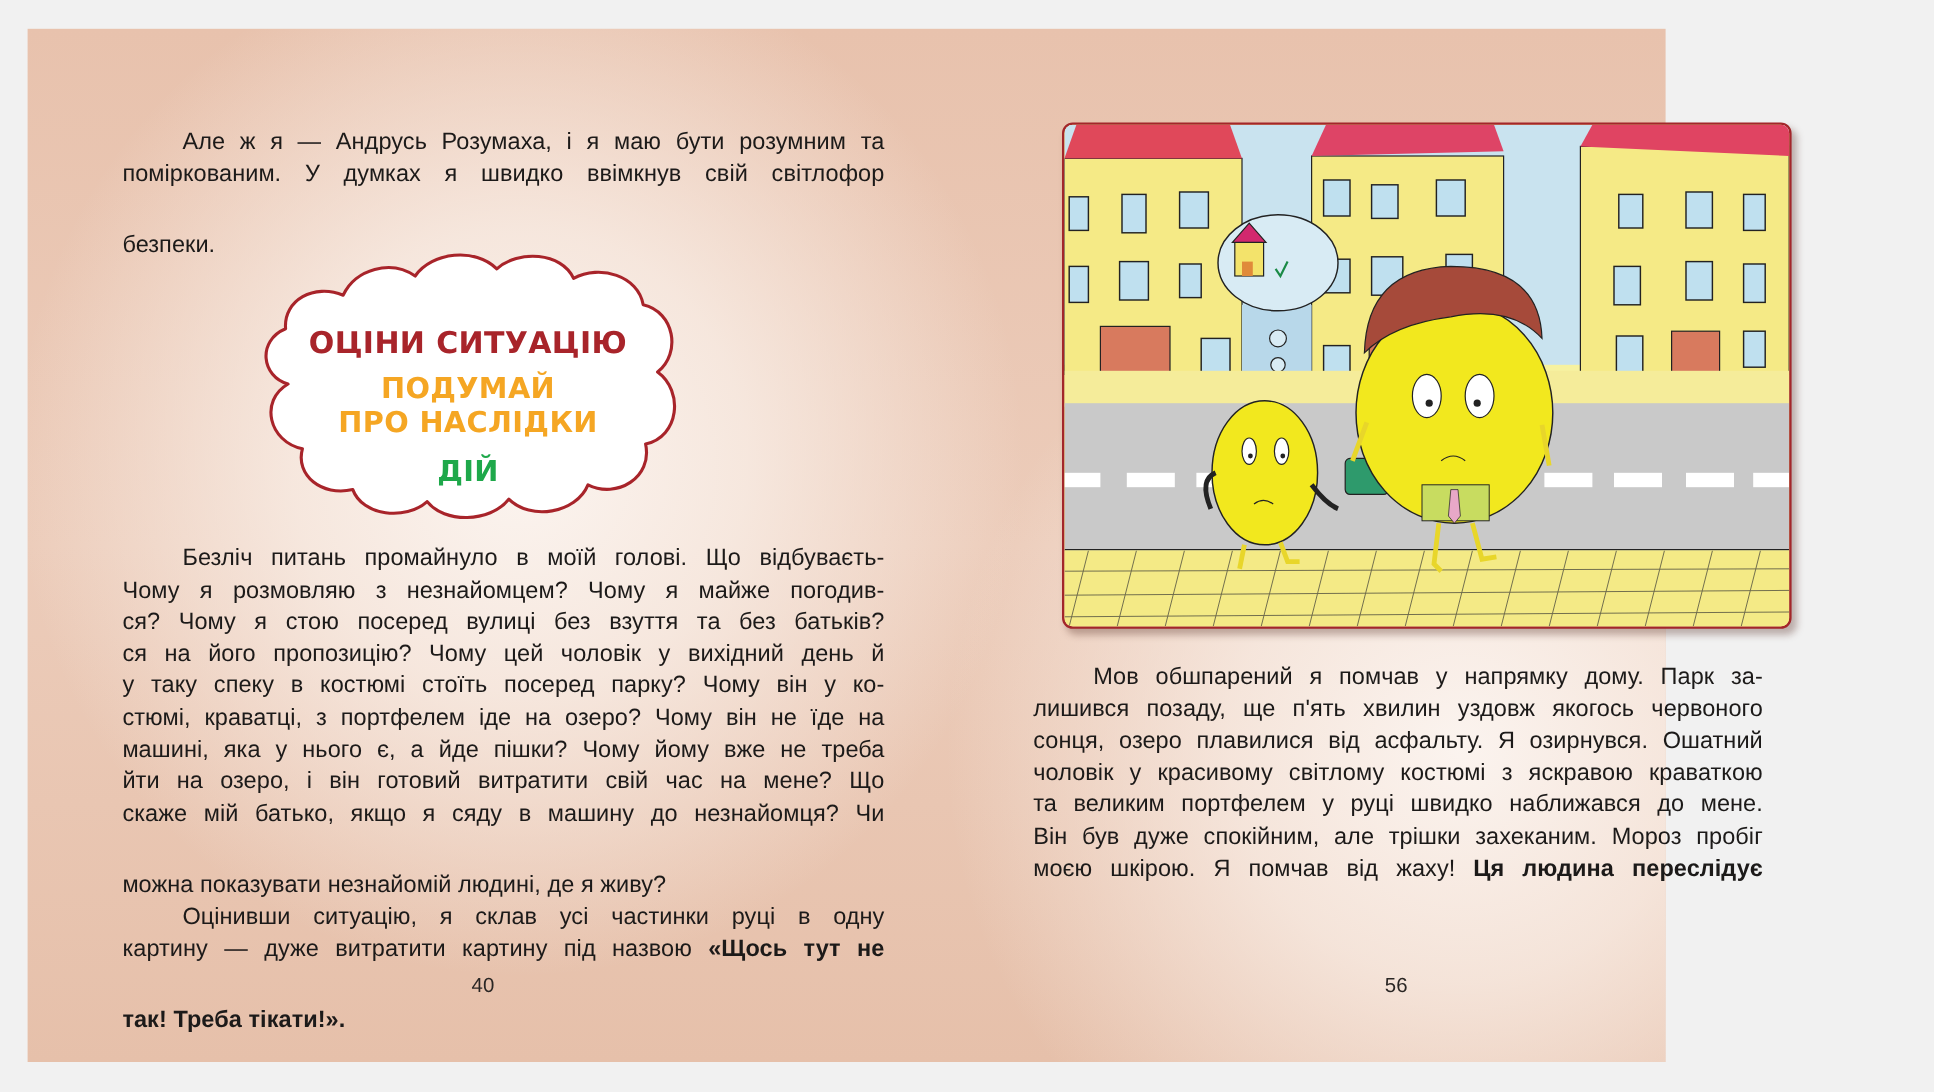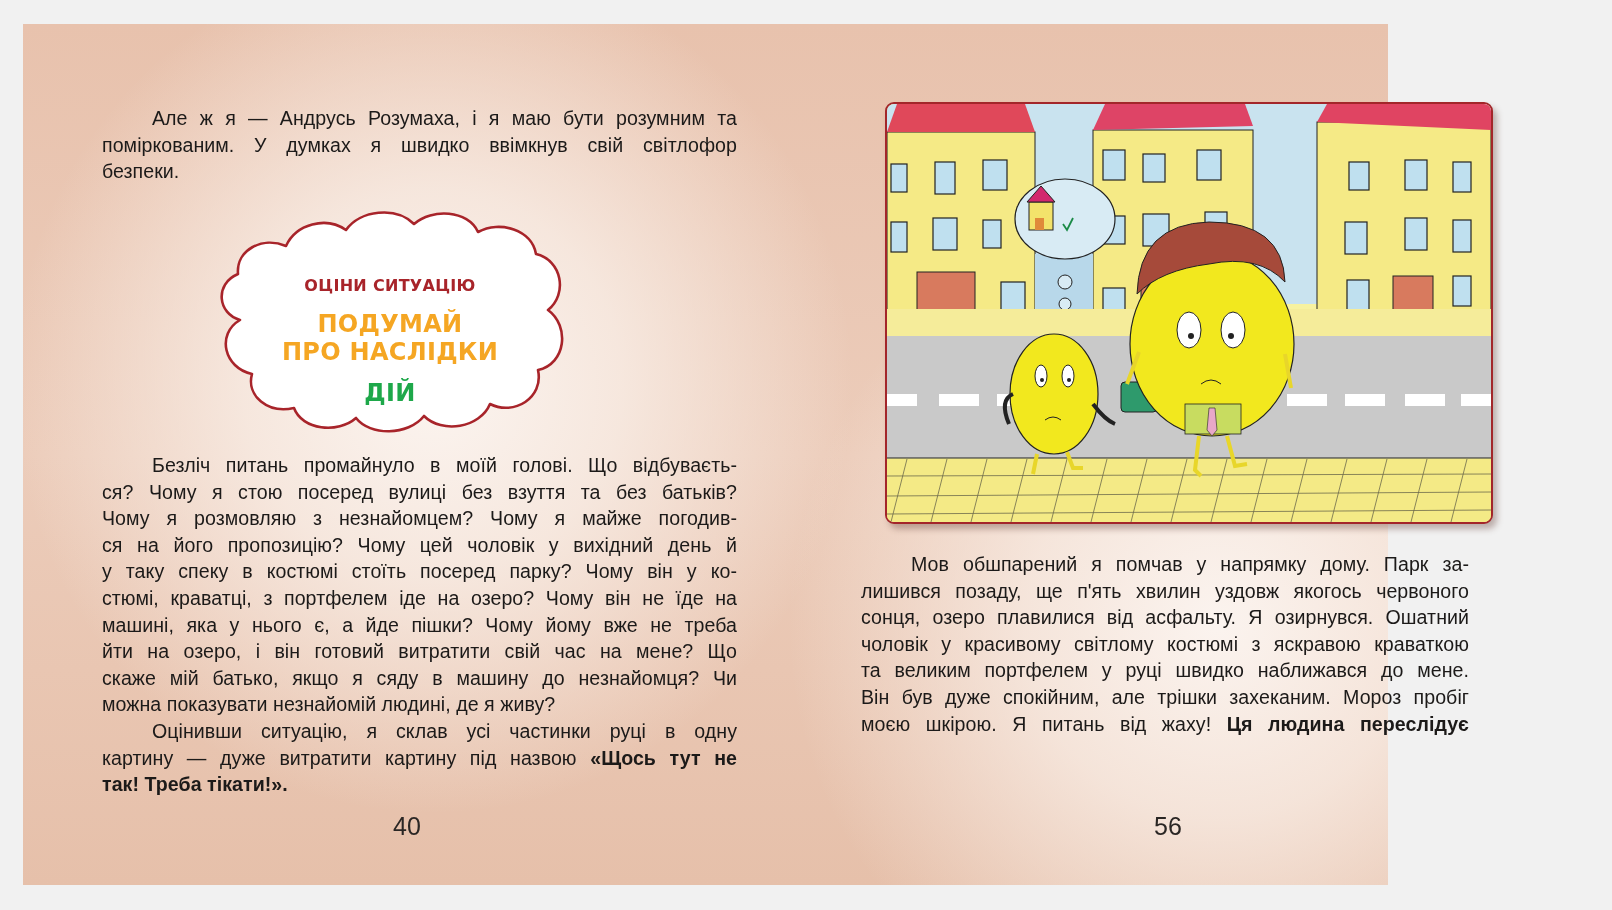--- a/index.html
+++ b/index.html
@@ -23,28 +23,28 @@
 
   .text {
     position: absolute;
     font-family: "Liberation Sans", sans-serif;
     font-size: 19.6px; line-height: 26.6px;
     color: #1c1a19;
     text-align: justify;
     letter-spacing: 0.05px;
   }
   .text .line { display: block; text-align: justify; text-align-last: justify; white-space: nowrap; }
-  .text .line.last { text-align-last: left; }
+  .text .line.last { text-align-last: left; margin-top: 33px; }
   .text .line.indent { padding-left: 50px; }
   .text b { font-weight: bold; }
 
   .page-num {
     position: absolute; top: 788px;
     font-family: "Liberation Sans", sans-serif;
-    font-size: 25px; color: #2a2624;
+    font-size: 17px; color: #2a2624;
   }
 
   
   .cloud { position: absolute; left: 187px; top: 178px; width: 360px; height: 235px; }
   .cloud svg { position: absolute; left: 0; top: 0; }
   .cloud .c-text {
     position: absolute; left: 0; width: 100%;
     text-align: center;
     font-family: "DejaVu Sans", sans-serif; font-weight: bold;
     font-size: 24px; line-height: 28px;
@@ -86,30 +86,30 @@
                  C290,18 322,28 326,52
                  C352,58 358,92 338,108
                  C360,124 356,162 328,168
                  C334,196 304,214 280,202
                  C270,226 232,232 214,214
                  C198,234 160,234 146,216
                  C128,232 92,228 84,206
                  C58,212 36,194 42,172
                  C14,166 6,132 30,118 Z" fill="#ffffff" stroke="#a8242a" stroke-width="2.6" stroke-linejoin="round"></path>
       </svg>
-      <div class="c-text" style="top:70px; color:#a8242a; font-size:16px;">ОЦІНИ СИТУАЦІЮ</div>
+      <div class="c-text" style="top:70px; color:#a8242a; font-size:25px;">ОЦІНИ СИТУАЦІЮ</div>
       <div class="c-text" style="top:108px; color:#f5a623;">ПОДУМАЙ</div>
       <div class="c-text" style="top:136px; color:#f5a623;">ПРО НАСЛІДКИ</div>
       <div class="c-text" style="top:177px; color:#1ea84a;">ДІЙ</div>
     </div>
 
     <div class="text" style="left:79px; top:428px; width:635px;">
       <span class="line indent">Безліч питань промайнуло в моїй голові. Що відбуваєть-</span>
+      <span class="line">Чому я розмовляю з незнайомцем? Чому я майже погодив-</span>
       <span class="line">ся? Чому я стою посеред вулиці без взуття та без батьків?</span>
-      <span class="line">Чому я розмовляю з незнайомцем? Чому я майже погодив-</span>
       <span class="line">ся на його пропозицію? Чому цей чоловік у вихідний день й</span>
       <span class="line">у таку спеку в костюмі стоїть посеред парку? Чому він у ко-</span>
       <span class="line">стюмі, краватці, з портфелем іде на озеро? Чому він не їде на</span>
       <span class="line">машині, яка у нього є, а йде пішки? Чому йому вже не треба</span>
       <span class="line">йти на озеро, і він готовий витратити свій час на мене? Що</span>
       <span class="line">скаже мій батько, якщо я сяду в машину до незнайомця? Чи</span>
       <span class="line last">можна показувати незнайомій людині, де я живу?</span>
       <span class="line indent">Оцінивши ситуацію, я склав усі частинки руці в одну</span>
       <span class="line"><span>картину — дуже витратити картину під назвою </span><b>«Щось тут не</b></span>
       <span class="line last"><b>так! Треба тікати!».</b></span>
@@ -245,18 +245,18 @@
     </svg>
   </div>
 
   <div class="text" style="left:838px; top:527px; width:608px;">
     <span class="line indent">Мов обшпарений я помчав у напрямку дому. Парк за-</span>
     <span class="line">лишився позаду, ще п'ять хвилин уздовж якогось червоного</span>
     <span class="line">сонця, озеро плавилися від асфальту. Я озирнувся. Ошатний</span>
     <span class="line">чоловік у красивому світлому костюмі з яскравою краваткою</span>
     <span class="line">та великим портфелем у руці швидко наближався до мене.</span>
     <span class="line">Він був дуже спокійним, але трішки захеканим. Мороз пробіг</span>
-    <span class="line"><span>моєю шкірою. Я питань від жаху! </span><b>Ця людина переслідує</b></span>
+    <span class="line"><span>моєю шкірою. Я помчав від жаху! </span><b>Ця людина переслідує</b></span>
   </div>
 
   <div class="page-num" style="left:1131px;">56</div>
 
 </div>
 
 </body></html>

